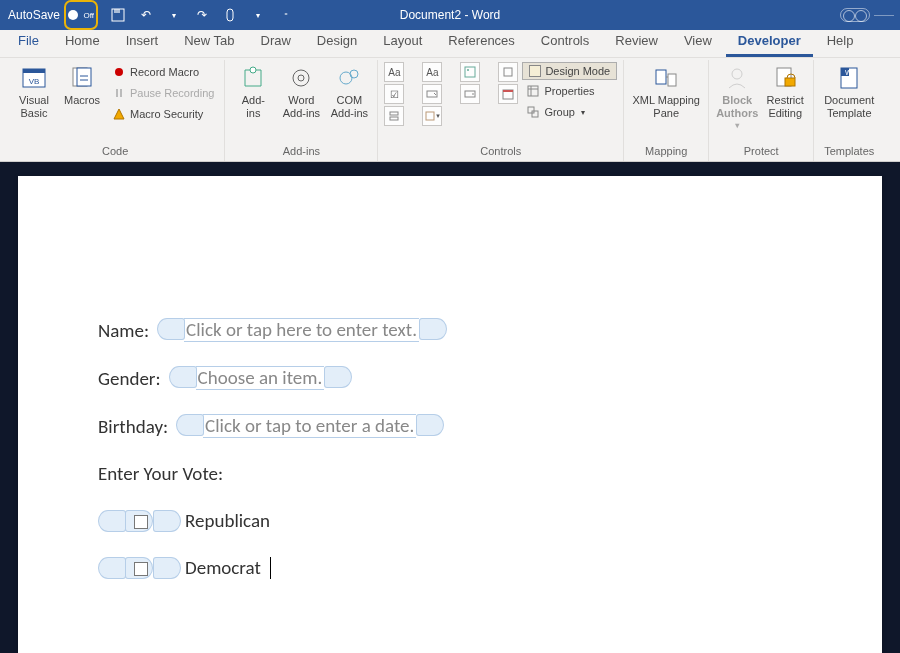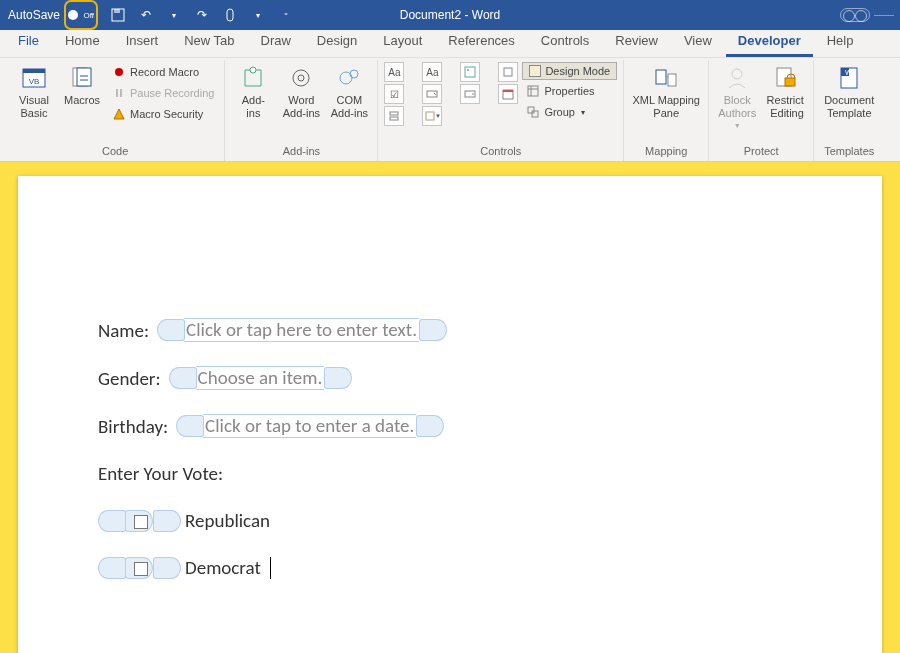--- a/index.html
+++ b/index.html
@@ -90,29 +90,29 @@
   }
   .ctrl-cell.drop::after { content:"▾"; font-size:7px; margin-left:1px; }
   .toggle-btn {
     font-size:11px; color:#444; border:1px solid #adadad;
     background: #e7e2d6; padding:2px 6px; display:flex; align-items:flex-end; gap:4px;
     cursor:pointer;
   }
   .toggle-btn .de-ico { width:12px; height:12px; border:1px solid #888; background:#f5eed6; }
   .page-area {
     position:absolute; top:162px; left:0; right:0; bottom:0;
-    background: #fde047; overflow:hidden;
+    background: #0f172a; overflow:hidden;
   }
   .page {
     position:absolute; left:18px; top:14px; width: 864px; height: 1000px;
     background:#fff; box-shadow: 0 1px 4px rgba(0,0,0,0.25);
     padding: 142px 80px 40px 80px;
   }
   .doc-line { font-family: Calibri, Arial, sans-serif; font-size: 19px; color:#333; margin-bottom: 24px; display:flex; align-items:center; gap:8px;}
-  .cc-wrap { display:inline-flex; align-items:center; }
+  .cc-wrap { display:inline-flex; }
   .cc-tab {
     width: 28px; height: 22px; background: #e3eef9; border:1px solid #b6cee8;
     border-radius: 3px 10px 10px 3px / 3px 11px 11px 3px;
     position:relative;
   }
   .cc-tab.left { border-radius: 10px 3px 3px 10px / 11px 3px 3px 11px; }
   .cc-tab.box::after {
     content:""; position:absolute; width:12px; height:12px; border:1px solid #777;
     left: 8px; top: 4px; background:#fff;
   }
@@ -364,40 +364,40 @@
           </div>
         <div class="lbl" style="white-space:pre-line;">XML Mapping
 Pane</div>
       </div>
     </div>
     <div class="group-label">Mapping</div>
   </div>
 
   <div class="group">
     <div class="group-body">
-      <div class="big-btn" style="opacity:0.5;">
+      <div class="big-btn" style="opacity:0.5;font-weight:bold;">
         <div class="ico">
             <svg width="28" height="28">
               <circle cx="14" cy="10" r="5" fill="none" stroke="#aaa"></circle>
               <path d="M6 24 Q14 16 22 24" fill="none" stroke="#aaa"></path>
             </svg>
           </div>
         <div class="lbl" style="white-space:pre-line;">Block
 Authors</div>
         <div class="caret">▾</div>
       </div>
       <div class="big-btn">
         <div class="ico">
             <svg width="28" height="28">
               <rect x="6" y="4" width="14" height="18" fill="#fff" stroke="#888"></rect>
               <rect x="14" y="14" width="10" height="8" fill="#f2a900" stroke="#b07400"></rect>
               <path d="M16 14 Q16 10 20 10 Q24 10 24 14" fill="none" stroke="#b07400"></path>
             </svg>
           </div>
-        <div class="lbl" style="white-space:pre-line;text-align:right;">Restrict
+        <div class="lbl" style="white-space:pre-line;">Restrict
 Editing</div>
       </div>
     </div>
     <div class="group-label">Protect</div>
   </div>
 
   <div class="group" style="border-right:none;align-items:center;">
     <div class="group-body">
       <div class="big-btn" style="width:58px;">
         <div class="ico">

